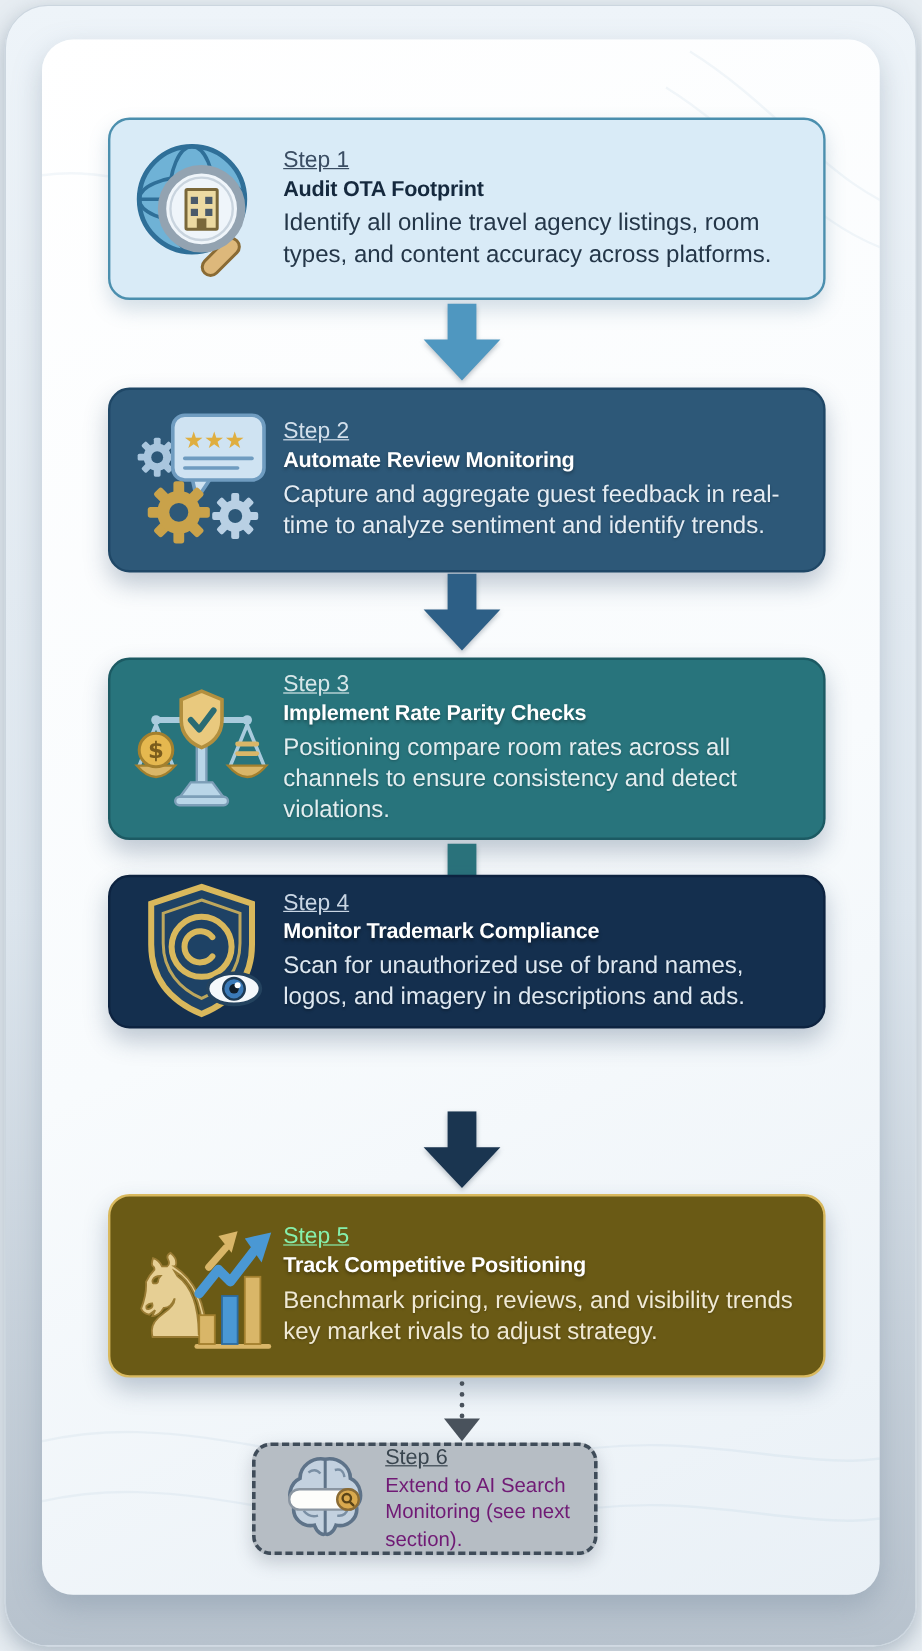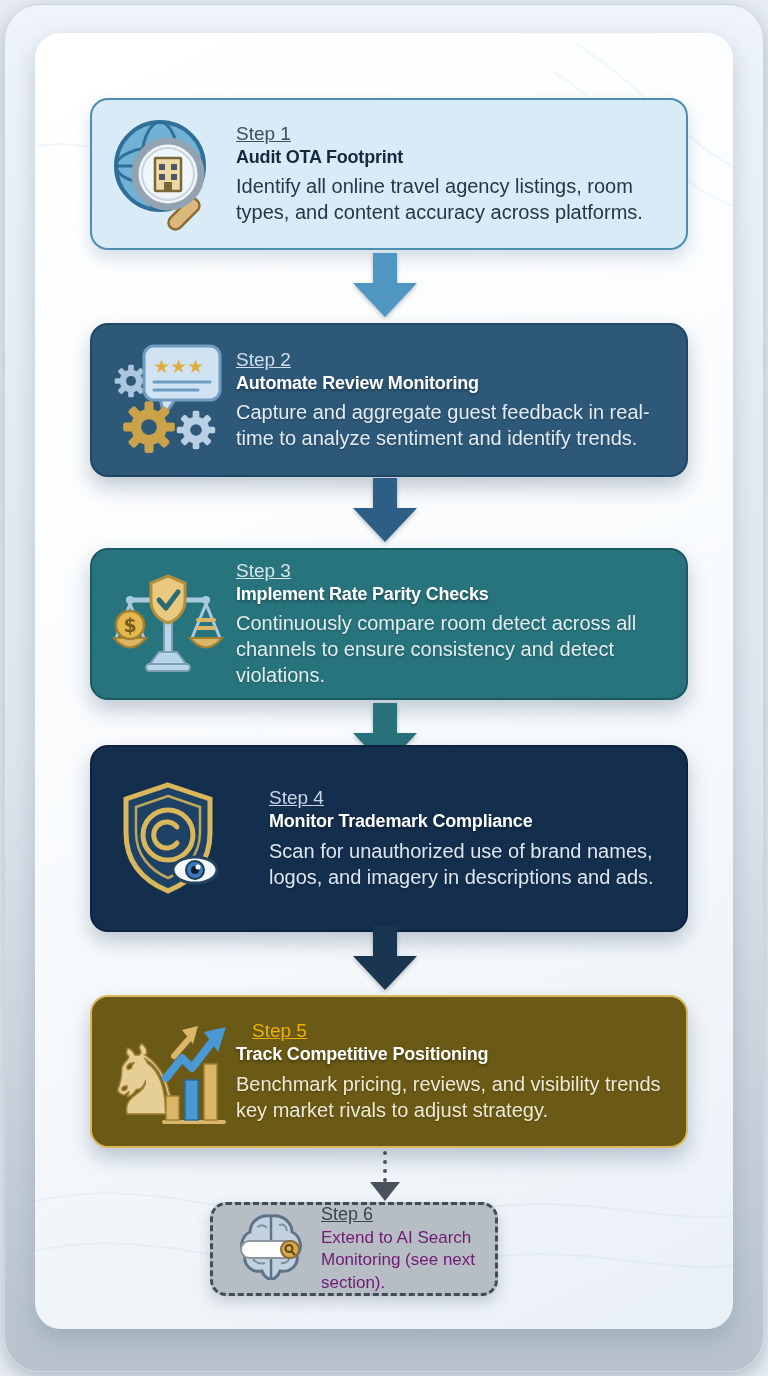--- a/index.html
+++ b/index.html
@@ -27,21 +27,21 @@
   .card-icon{flex:0 0 132px;display:flex;justify-content:center;align-items:center;}
   .card-text{flex:1;padding-left:2px;}
   .step-label{font-size:19px;margin-bottom:3px;text-decoration:underline;}
   .title{font-size:18px;font-weight:bold;letter-spacing:-.2px;margin:0 0 6px;line-height:1.1;}
   .dark .title{text-shadow:0 2px 3px rgba(0,0,0,.35);}
   .dark .desc{text-shadow:0 1px 2px rgba(0,0,0,.25);}
   .desc{font-size:20px;line-height:1.3;}
   #card-1{top:93px;height:152px;}
   #card-2{top:318px;height:154px;}
   #card-3{top:543px;height:152px;}
-  #card-4{top:740px;height:187px;gap:33px;}
+  #card-4{top:724px;height:128px;}
   #card-5{top:990px;height:153px;}
   #card-6{
     position:absolute;left:205px;top:1197px;width:288px;height:94px;box-sizing:border-box;
     border:3px dashed;border-radius:16px;display:flex;align-items:center;
     padding:0 12px 0 10px;box-shadow:0 6px 14px rgba(70,85,100,.25);
   }
   #card-6 .card-icon{flex:0 0 96px;}
   #card-6 .step-label{font-size:18px;margin-bottom:2px;}
   #card-6 .desc{font-size:17px;}
   .flow-arrow{position:absolute;left:346px;width:68px;height:66px;}
@@ -171,21 +171,21 @@
         <rect x="56" y="34" width="8" height="54" fill="#b9d6e8" stroke="#7d9fb8" stroke-width="2"></rect>
         <path d="M42,100 L78,100 L69,88 L51,88 Z" fill="#b9d6e8" stroke="#7d9fb8" stroke-width="2"></path>
         <rect x="38" y="100" width="44" height="7" rx="3.5" fill="#b9d6e8" stroke="#7d9fb8" stroke-width="2"></rect>
         <path d="M60,12 L77,19 V36 C77,49 68,56 60,59 C52,56 43,49 43,36 V19 Z" fill="#e9c97e" stroke="#b28f3e" stroke-width="3"></path>
         <polyline points="51,36 58,44 70,28" fill="none" stroke="#2a6b73" stroke-width="5" stroke-linecap="round" stroke-linejoin="round"></polyline>
       </svg>
     </div>
     <div class="card-text">
       <div class="step-label" style="color: rgb(214, 230, 232);">Step 3</div>
       <div class="title" style="color: rgb(255, 255, 255);">Implement Rate Parity Checks</div>
-      <div class="desc" style="color: rgb(227, 238, 240);">Continuously compare room detect across all channels to ensure consistency and detect violations.</div>
+      <div class="desc" style="color: rgb(227, 238, 240);">Positioning compare room rates across all channels to ensure consistency and detect violations.</div>
     </div>
   </div>
 
   <div class="flow-arrow" id="arrow-3" style="color: rgb(42, 114, 123);">
     <svg width="68" height="66">
         <use href="#block-arrow" width="68" height="66"></use>
       </svg>
   </div>
 
   <div class="step-card dark" id="card-4" style="background: rgb(20, 47, 78); border-color: rgb(13, 35, 64);">
@@ -222,21 +222,21 @@
         <rect x="58" y="84" width="13" height="24" fill="#d9b668" stroke="#a3802e" stroke-width="1.5"></rect>
         <rect x="77" y="68" width="13" height="40" fill="#4a98d4" stroke="#2c6ca0" stroke-width="1.5"></rect>
         <rect x="96" y="52" width="13" height="56" fill="#d9b668" stroke="#a3802e" stroke-width="1.5"></rect>
         <polyline points="58,66 74,46 84,56 104,30" fill="none" stroke="#4a98d4" stroke-width="8" stroke-linecap="round" stroke-linejoin="round"></polyline>
         <polygon points="96,20 118,15 110,40" fill="#4a98d4"></polygon>
         <line x1="66" y1="44" x2="80" y2="28" stroke="#d9b668" stroke-width="6" stroke-linecap="round"></line>
         <polygon points="74,18 90,14 85,32" fill="#d9b668"></polygon>
       </svg>
     </div>
     <div class="card-text">
-      <div class="step-label" style="color: #eab308; margin-left: 16px;">Step 5</div>
+      <div class="step-label" style="color: #86efac;">Step 5</div>
       <div class="title" style="color: #ffffff;">Track Competitive Positioning</div>
       <div class="desc" style="color: rgb(240, 233, 212);">Benchmark pricing, reviews, and visibility trends key market rivals to adjust strategy.</div>
     </div>
   </div>
 
   <div class="dotted-connector">
     <div class="dot-line" style="border-left-color: rgb(73, 82, 92);"></div>
     <div class="dot-head" style="border-top-color: rgb(73, 82, 92);"></div>
   </div>
 

